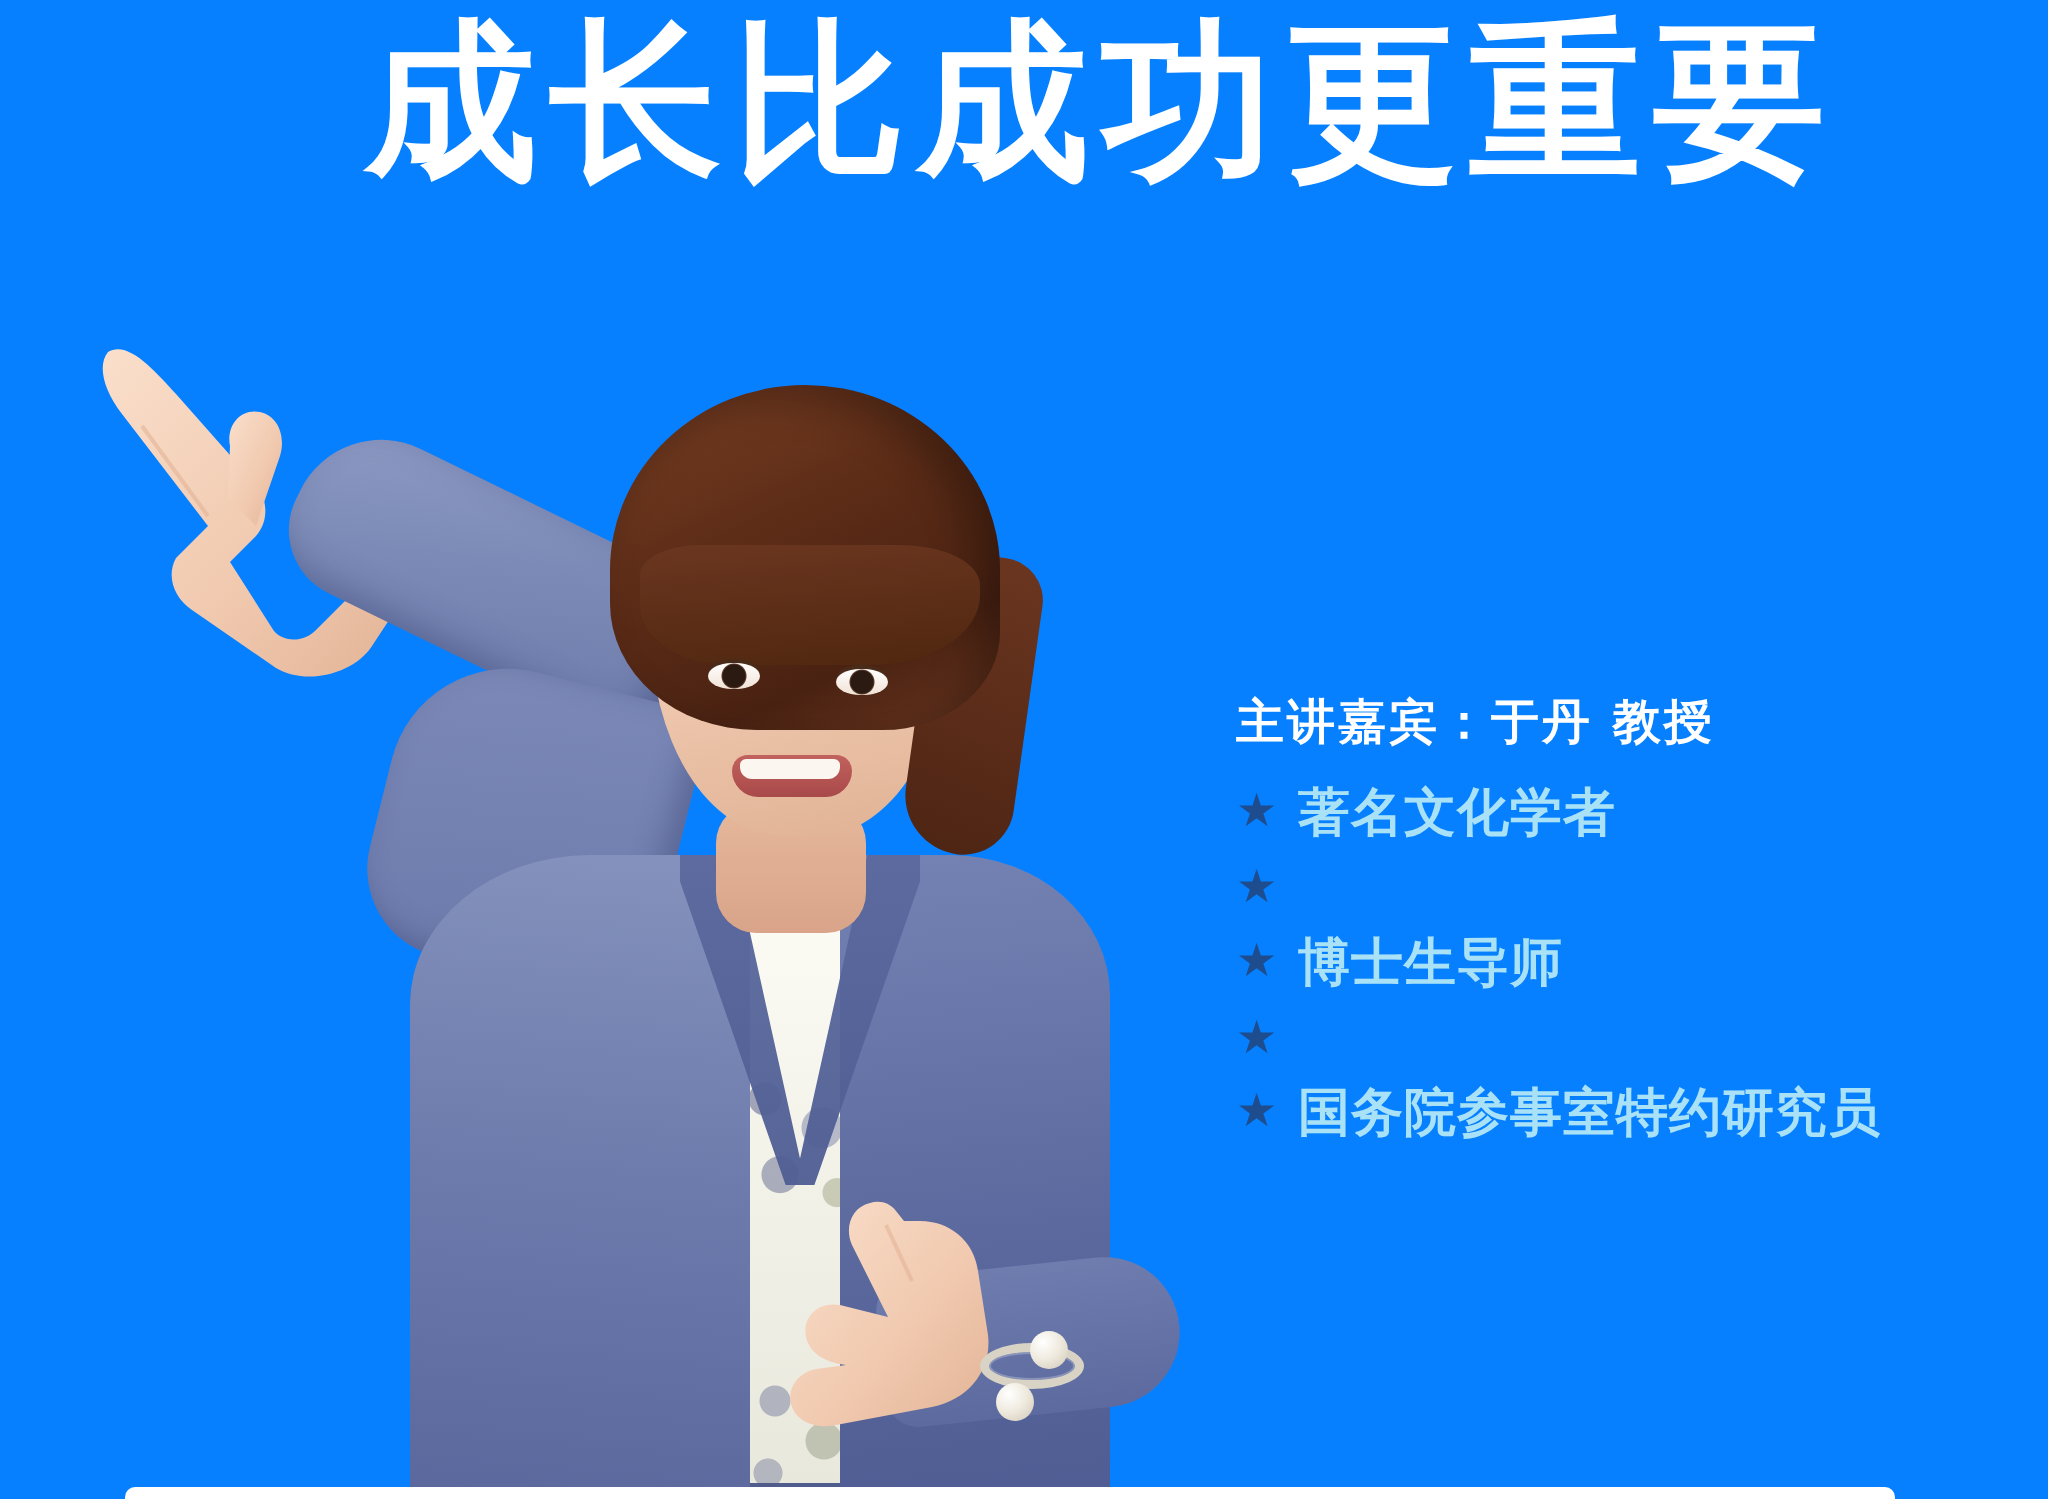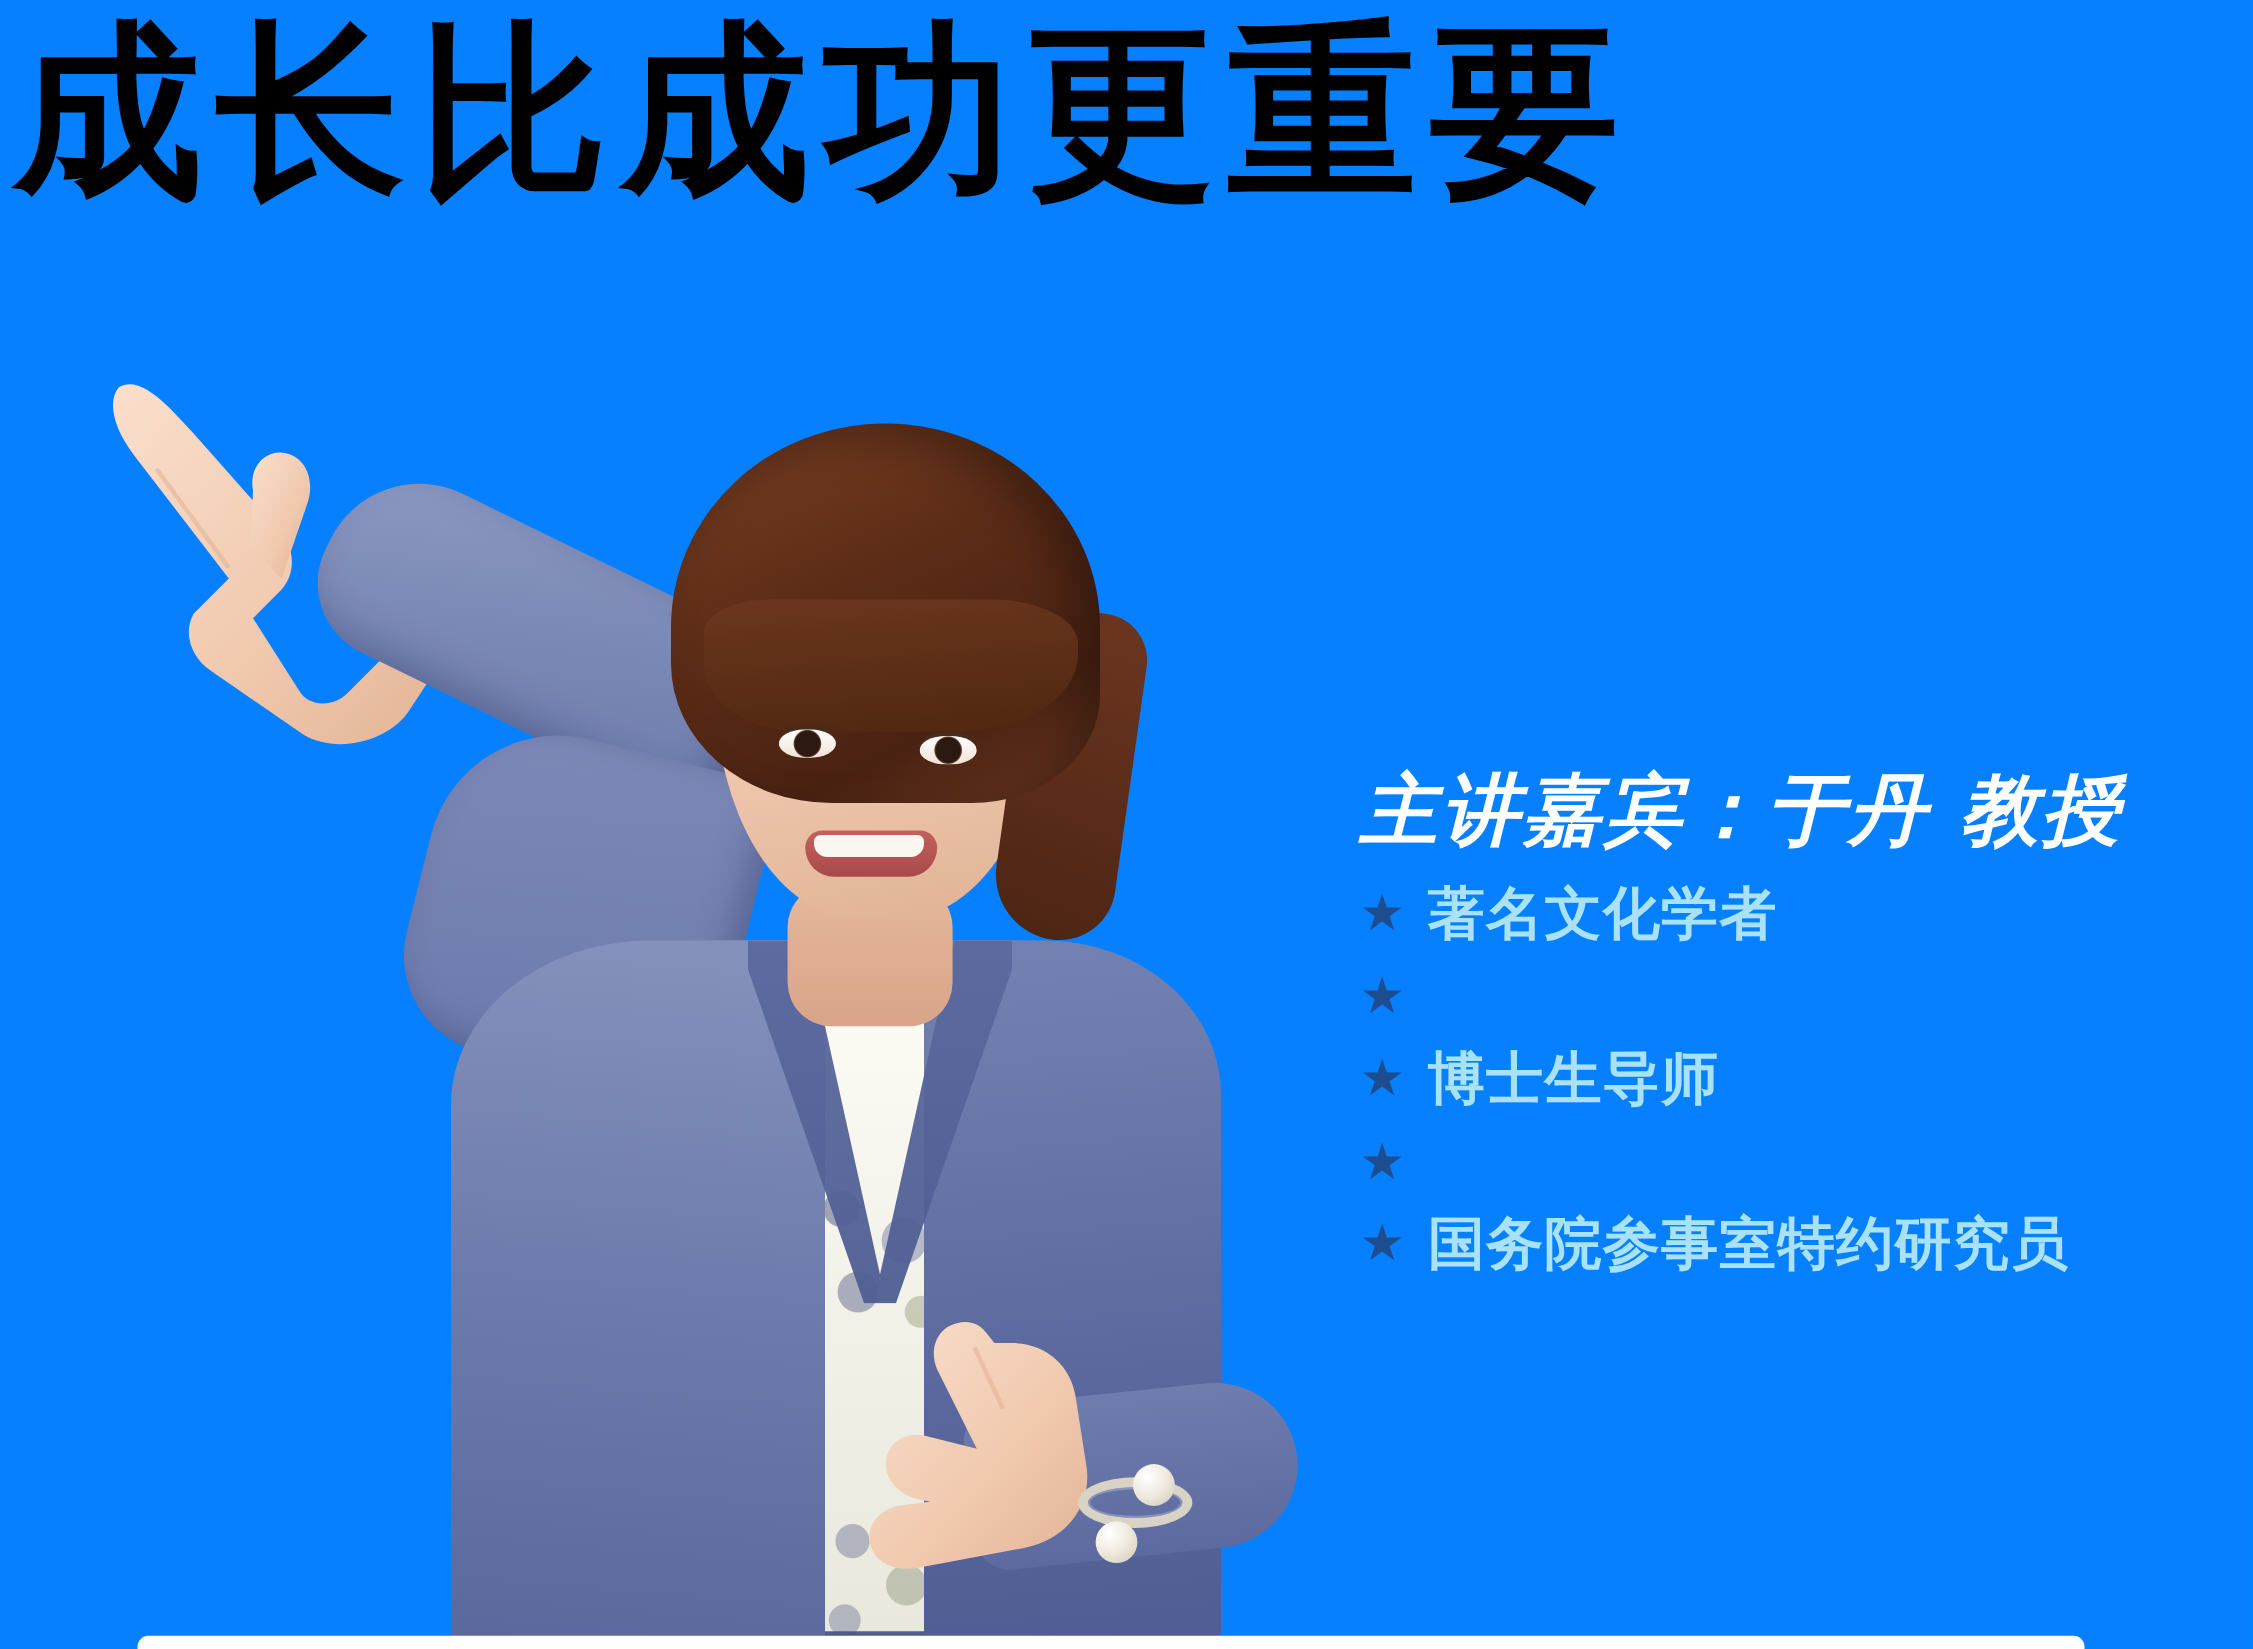--- a/index.html
+++ b/index.html
@@ -7,22 +7,22 @@
   body {
     background:#0680ff;
     font-family:"Liberation Sans","DejaVu Sans",sans-serif;
     position:relative;
   }
 
   
   #poster-title{
     position:absolute;
     top:6px; left:0; width:1837px;
-    text-align:left;
-    color:#000000;
+    text-align:right;
+    color:#ffffff;
     font-size:172px;
     font-weight:bold;
     letter-spacing:12px;
     line-height:1.12;
     text-indent:12px;
     white-space:nowrap;
     font-family:"DejaVu Sans","Liberation Sans",sans-serif;
   }
 
   
@@ -175,27 +175,26 @@
     background:linear-gradient(180deg,#efeee4 0%,#e2e1d4 100%);
   }
 
   
   #info-panel{
     position:absolute;
     left:1236px; top:690px; width:812px;
   }
   #speaker-line{
     color:#ffffff;
-    font-size:71px;
+    font-size:48px;
     font-weight:bold;
     letter-spacing:3px;
     white-space:nowrap;
-    margin-bottom:14px;
+    margin-bottom:26px;
     font-family:"DejaVu Sans","Liberation Sans",sans-serif;
-    font-style:italic;
   }
   #credentials-list{ list-style:none; }
   .credential-item{
     display:flex;
     align-items:flex-start;
     margin-bottom:12px;
     color:#a9e2f7;
     font-size:52px;
     font-weight:bold;
     letter-spacing:1px;

